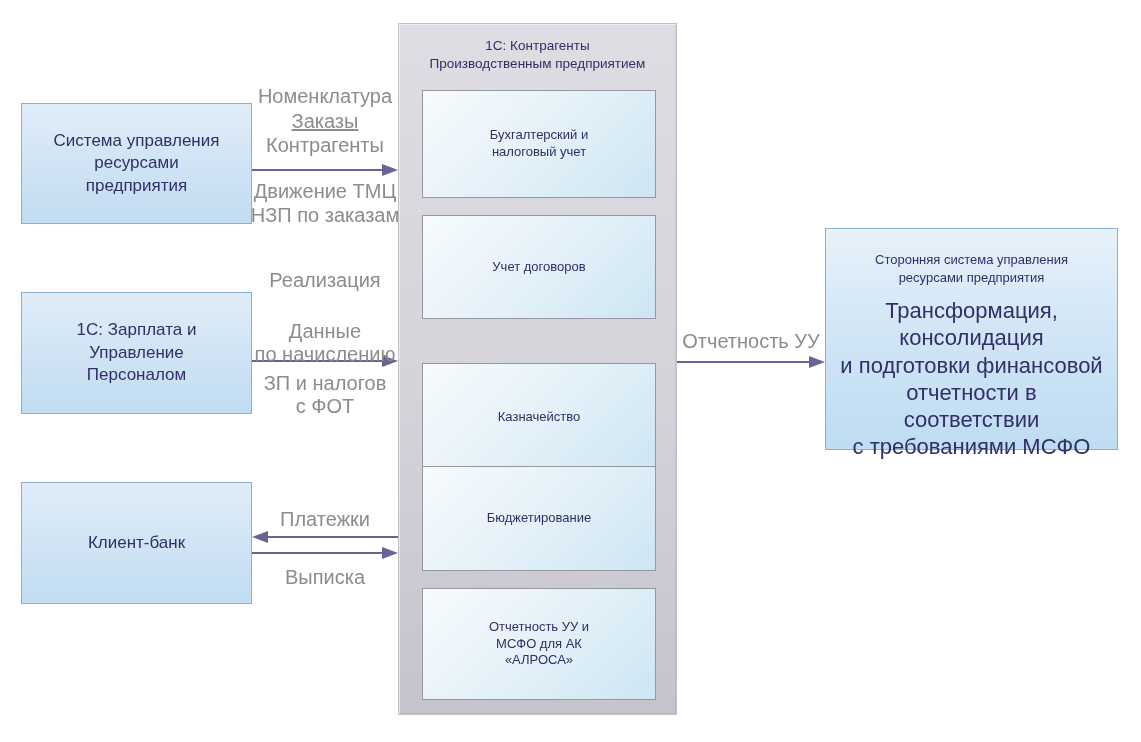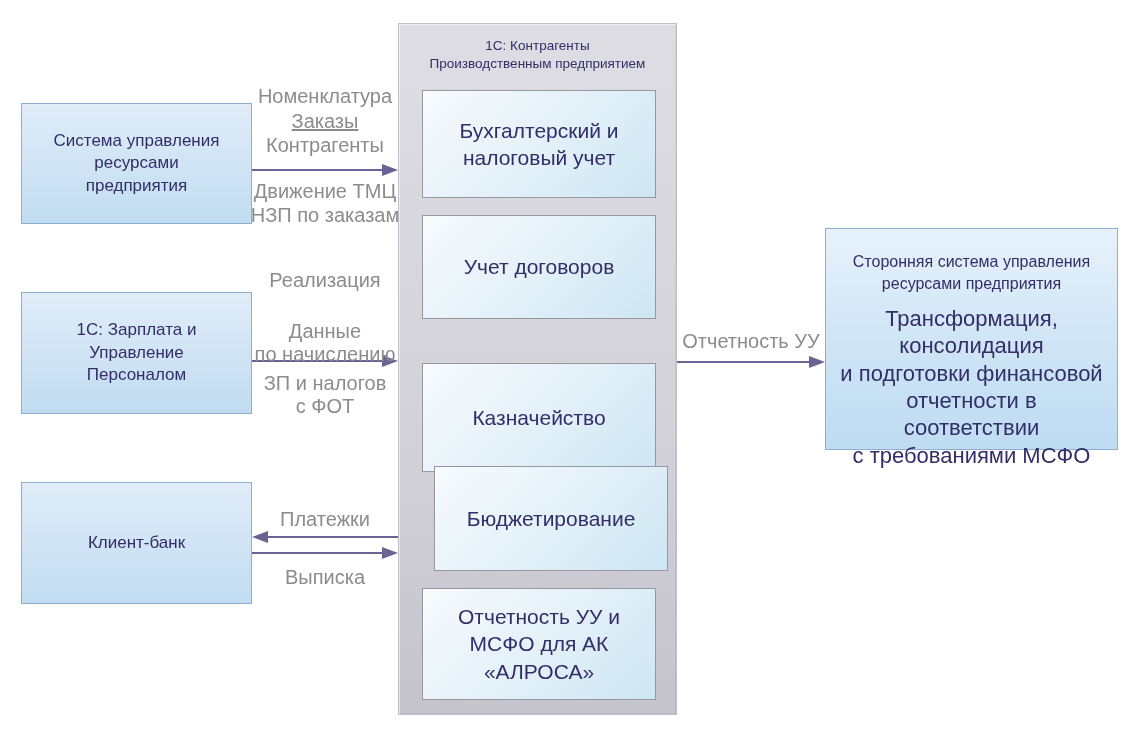--- a/index.html
+++ b/index.html
@@ -39,34 +39,34 @@
     font-size:13.5px; line-height:1.35;
   }
   .module-box {
     position:absolute;
     left:23px; width:234px;
     background:linear-gradient(135deg,#f7fbfd 0%,#e6f2f9 45%,#cde6f3 100%);
     border:1px solid #97979f;
     display:flex; align-items:center; justify-content:center;
     text-align:center;
     color:#312e68;
-    font-size:21px; line-height:1.3;
+    font-size:13px; line-height:1.3;
   }
 
   
   .ext-box {
     position:absolute;
     left:825px; top:228px; width:293px; height:222px;
     background:linear-gradient(180deg,#e7f2fb 0%,#d2e6f6 45%,#bedcf2 100%);
     border:1px solid #8cafd2;
     display:flex; flex-direction:column; align-items:center;
     padding:22px 12px 0 12px;
     text-align:center;
   }
-  .ext-title { color:#312e68; font-size:16px; line-height:1.35; margin-bottom:11px; }
+  .ext-title { color:#312e68; font-size:13px; line-height:1.35; margin-bottom:11px; }
   .ext-body  { color:#312e68; font-size:22px; line-height:1.24; }
 
   
   .arrow-line {
     position:absolute; height:2px;
     background:#6a6394;
   }
   .arrow-head-right {
     position:absolute; width:0; height:0;
     border-top:6px solid transparent;
@@ -109,21 +109,21 @@
     <div class="upp-title preline">1С: Контрагенты
 Производственным предприятием</div>
 
     <div class="module-box preline" style="top:66px; height:108px;">Бухгалтерский и
 налоговый учет</div>
 
     <div class="module-box preline" style="top:191px; height:104px;">Учет договоров</div>
 
     <div class="module-box preline" style="top:315px; height:109px;margin-top:24px;">Казначейство</div>
 
-    <div class="module-box preline" style="top:442px; height:105px;margin-left:12px;">Бюджетирование</div>
+    <div class="module-box preline" style="top:442px; height:105px;">Бюджетирование</div>
 
     <div class="module-box preline" style="top:564px; height:112px;">Отчетность УУ и
 МСФО для АК
 «АЛРОСА»</div>
   </div>
 
   <div class="ext-box">
     <div class="ext-title preline">Сторонняя система управления
 ресурсами предприятия</div>
     <div class="ext-body preline">Трансформация,

